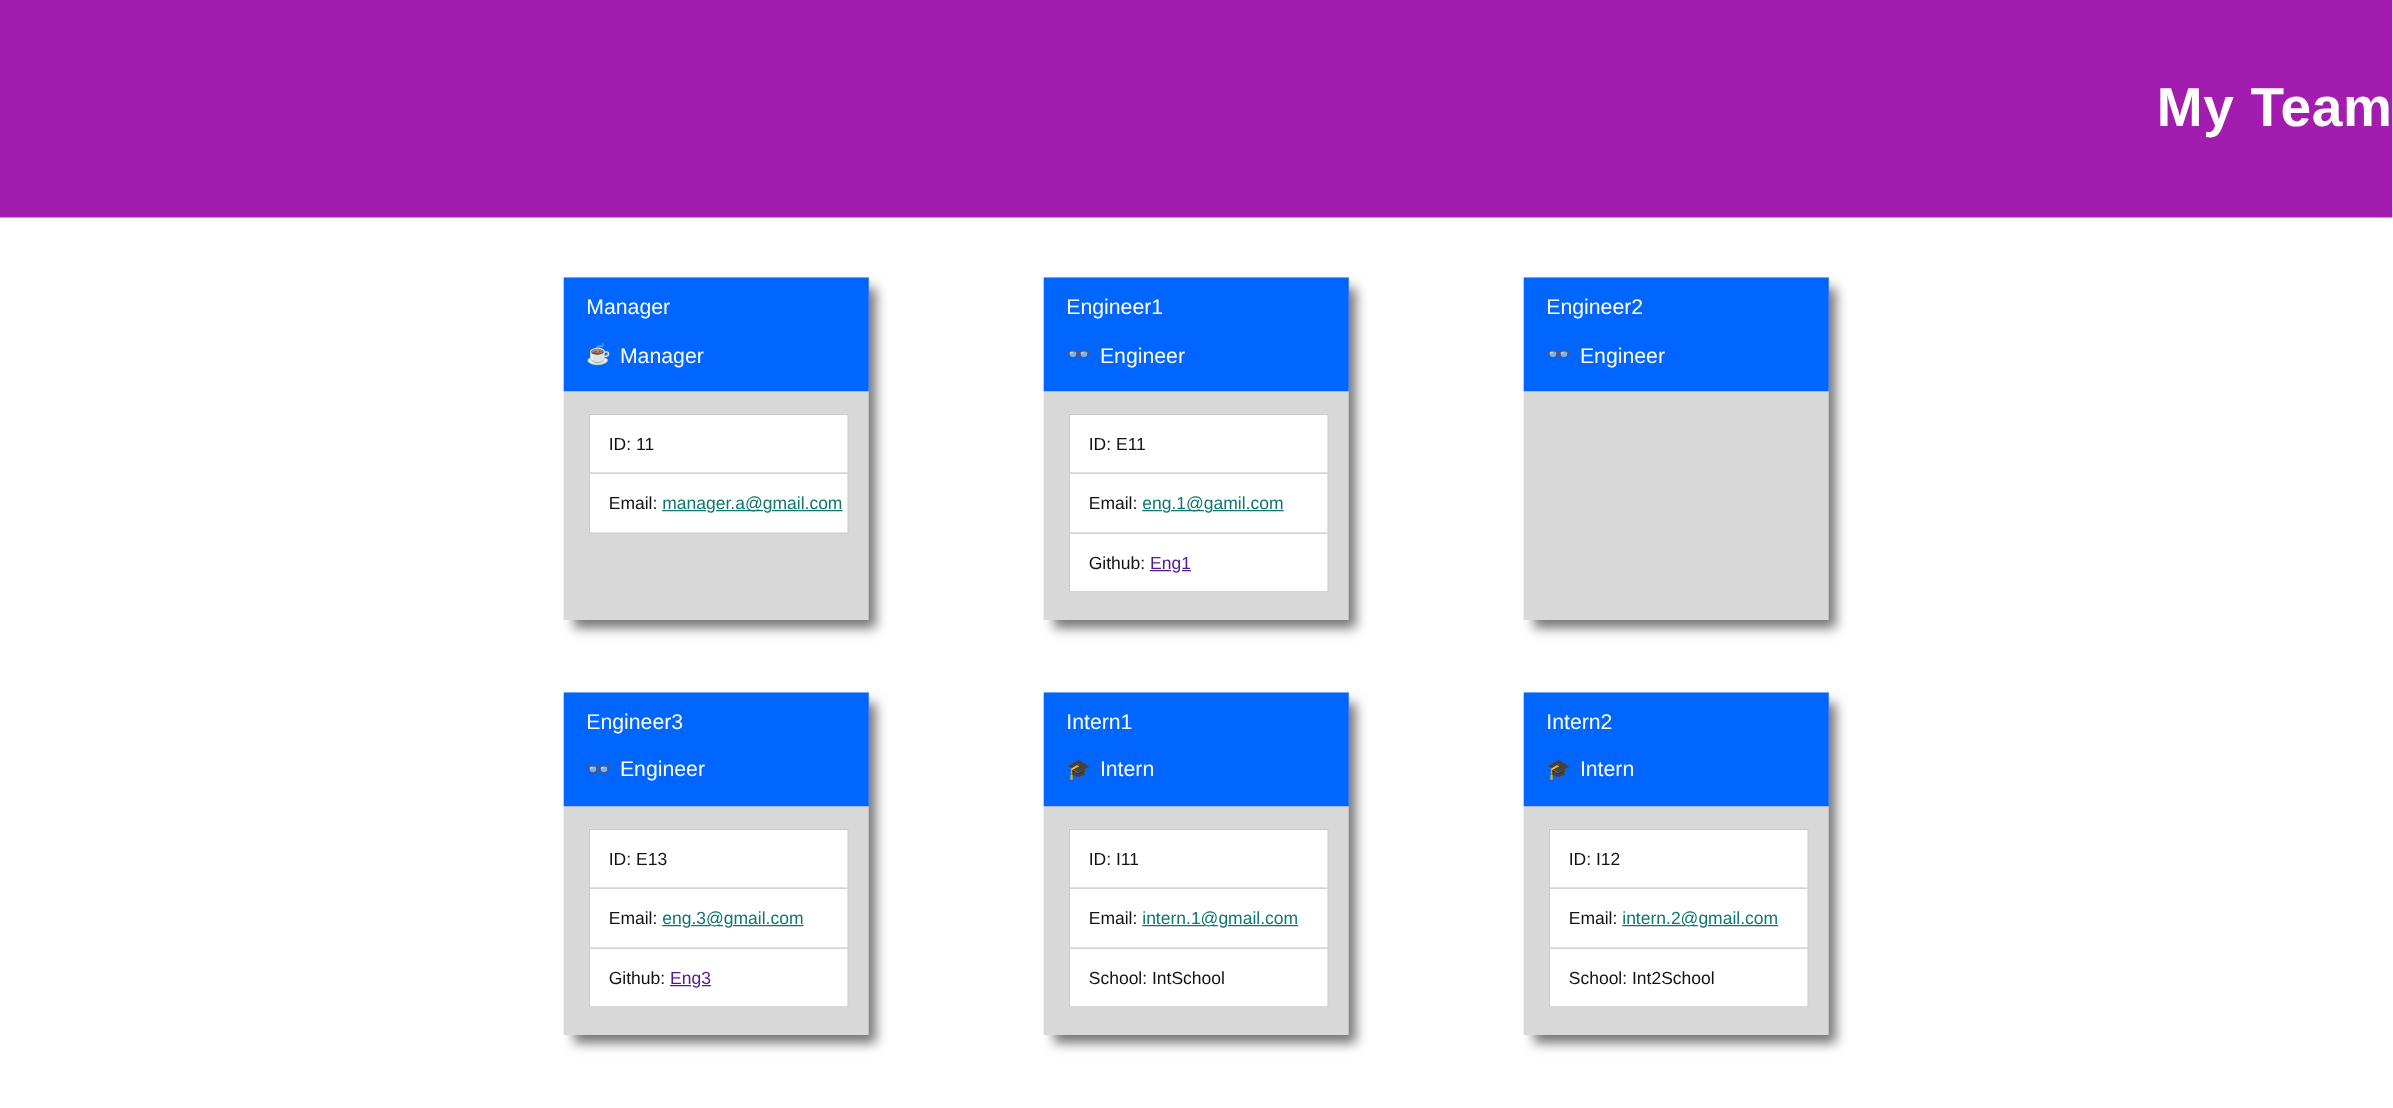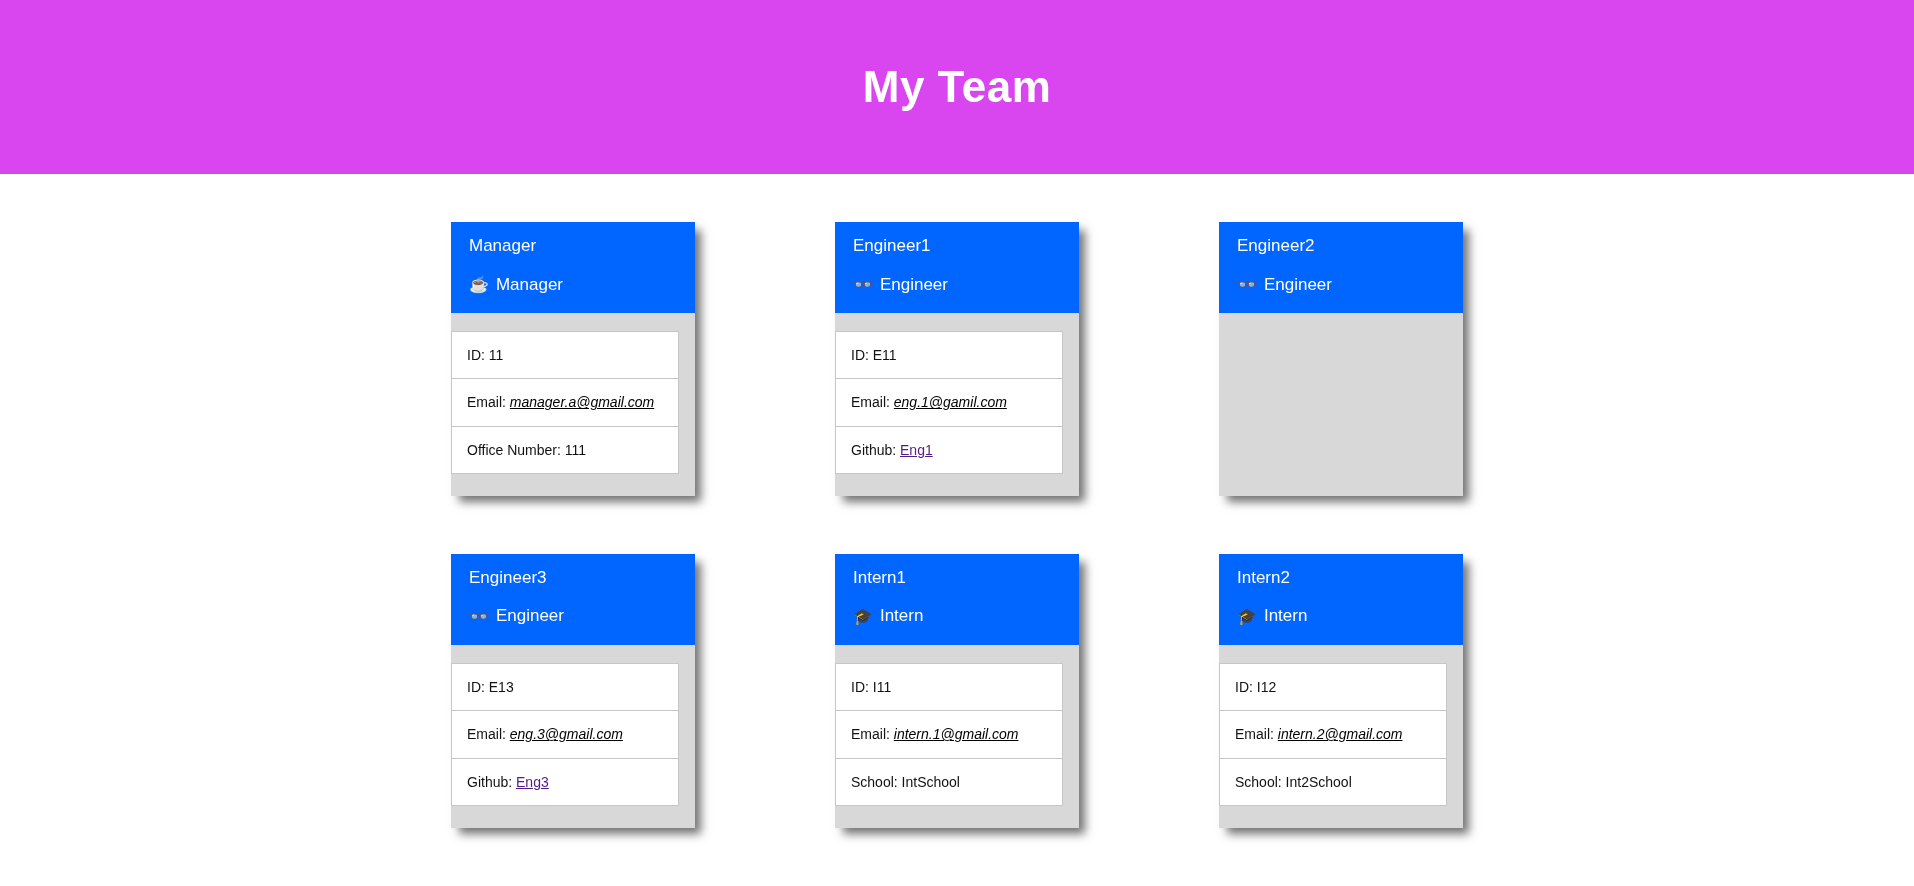--- a/index.html
+++ b/index.html
@@ -11,24 +11,24 @@
     height: 886px;
     overflow: hidden;
     background: #ffffff;
     font-family: "Liberation Sans", sans-serif;
   }
 
   
   .banner {
     width: 100%;
     height: 174px;
-    background: #d946ef;
+    background: #a21caf;
     display: flex;
     align-items: center;
-    justify-content: center;
+    justify-content: flex-end;
   }
   .banner-title {
     color: #ffffff;
     font-size: 44px;
     font-weight: bold;
     letter-spacing: 0.5px;
     line-height: 1;
     margin: 0;
   }
 
@@ -72,44 +72,43 @@
     align-items: center;
     gap: 7px;
   }
   .role-icon {
     display: inline-block;
     font-size: 16px;
     line-height: 1;
   }
 
   .card-body {
-    padding: 18px 16px 22px 0;
+    padding: 18px 16px 22px 20px;
   }
   .info-list {
     background: #ffffff;
     border: 1px solid #c6c6c6;
     list-style: none;
     margin: 0;
     padding: 0;
   }
   .info-row {
     padding: 14px 15px;
     font-size: 14px;
     color: #121212;
     line-height: 1.3;
     border-bottom: 1px solid #c6c6c6;
     white-space: nowrap;
   }
   .info-row:last-child { border-bottom: none; }
 
   .link-email {
-    color: #000000;
+    color: #0f766e;
     text-decoration: underline;
     cursor: pointer;
-    font-style: italic;
   }
   .link-visited {
     color: #551a8b;
     cursor: pointer;
   }
 </style>
 </head>
 <body>
 
 <header class="banner">
@@ -123,21 +122,20 @@
           <div class="card-name">Manager</div>
           <div class="card-role">
             <span class="role-icon">☕</span>
             <span>Manager</span>
           </div>
         </div>
         <div class="card-body">
           <ul class="info-list">
             <li class="info-row"><span>ID:</span> <span>11</span></li>
             <li class="info-row"><span>Email:</span> <a class="link-email" href="#">manager.a@gmail.com</a></li>
-            <li class="info-row"><span>Office Number:</span> <span>111</span></li>
           </ul>
         </div>
       </article>
       <article class="card">
         <div class="card-header">
           <div class="card-name">Engineer1</div>
           <div class="card-role">
             <span class="role-icon">👓</span>
             <span>Engineer</span>
           </div>

